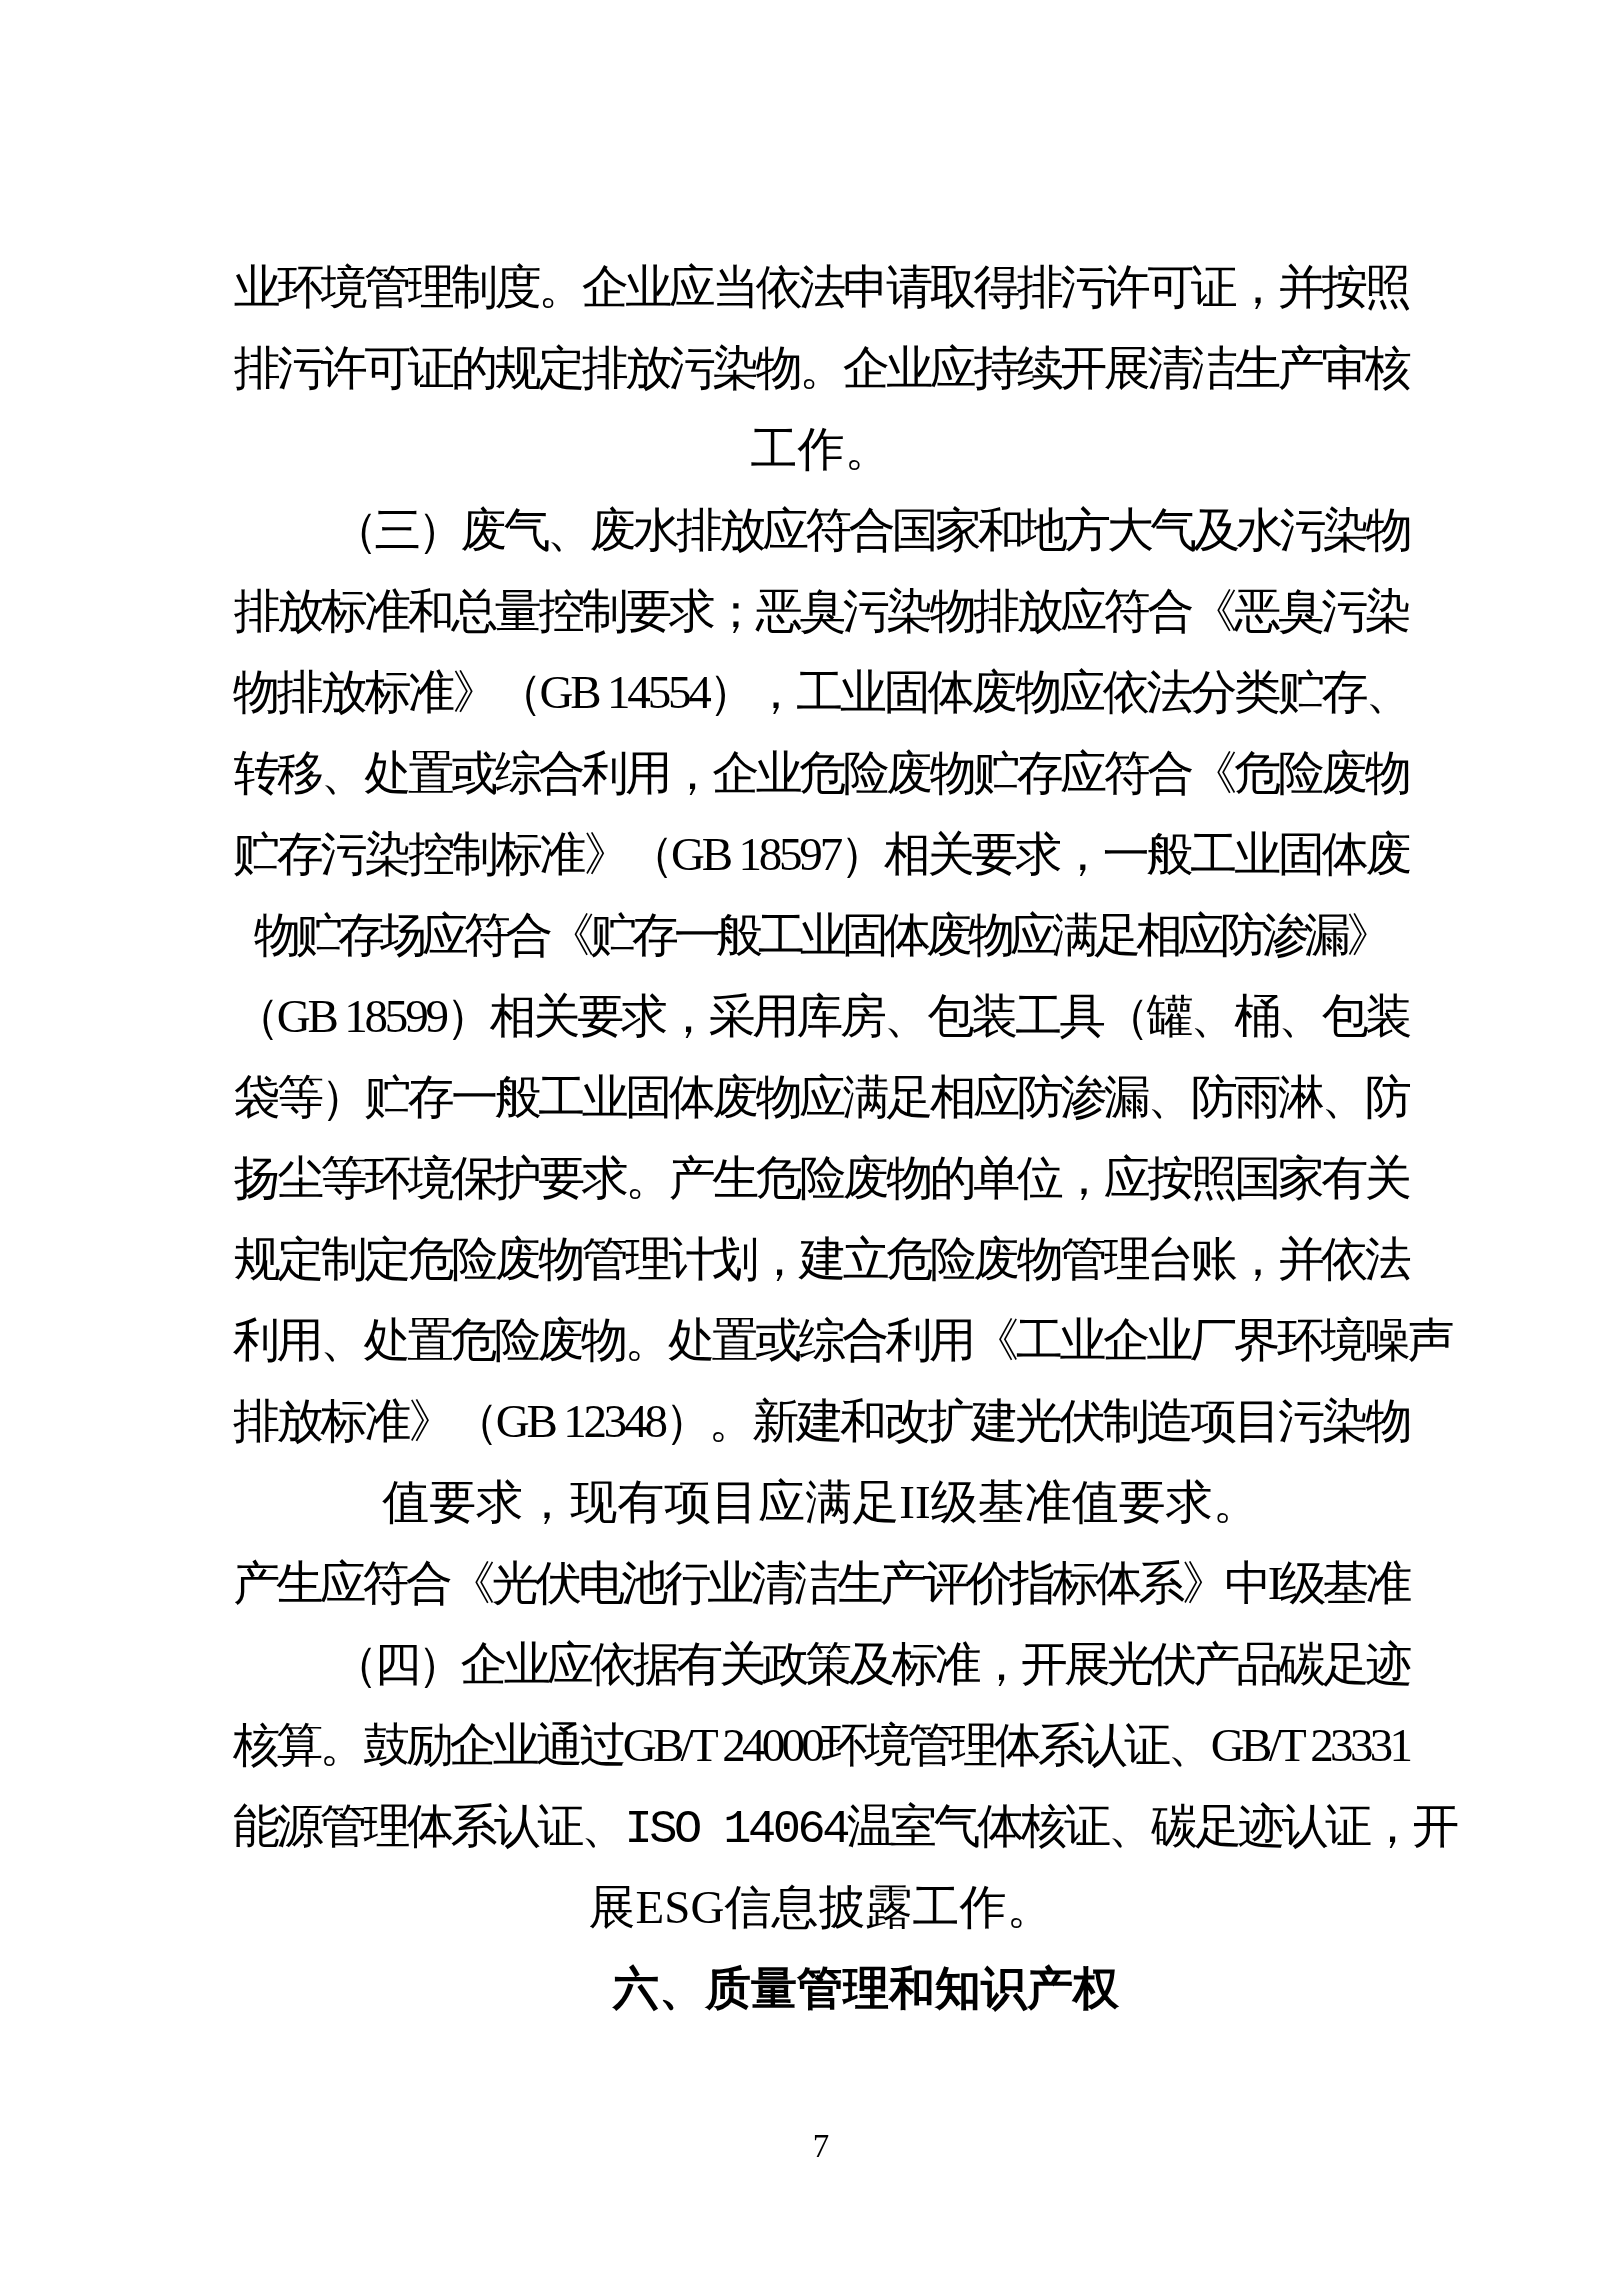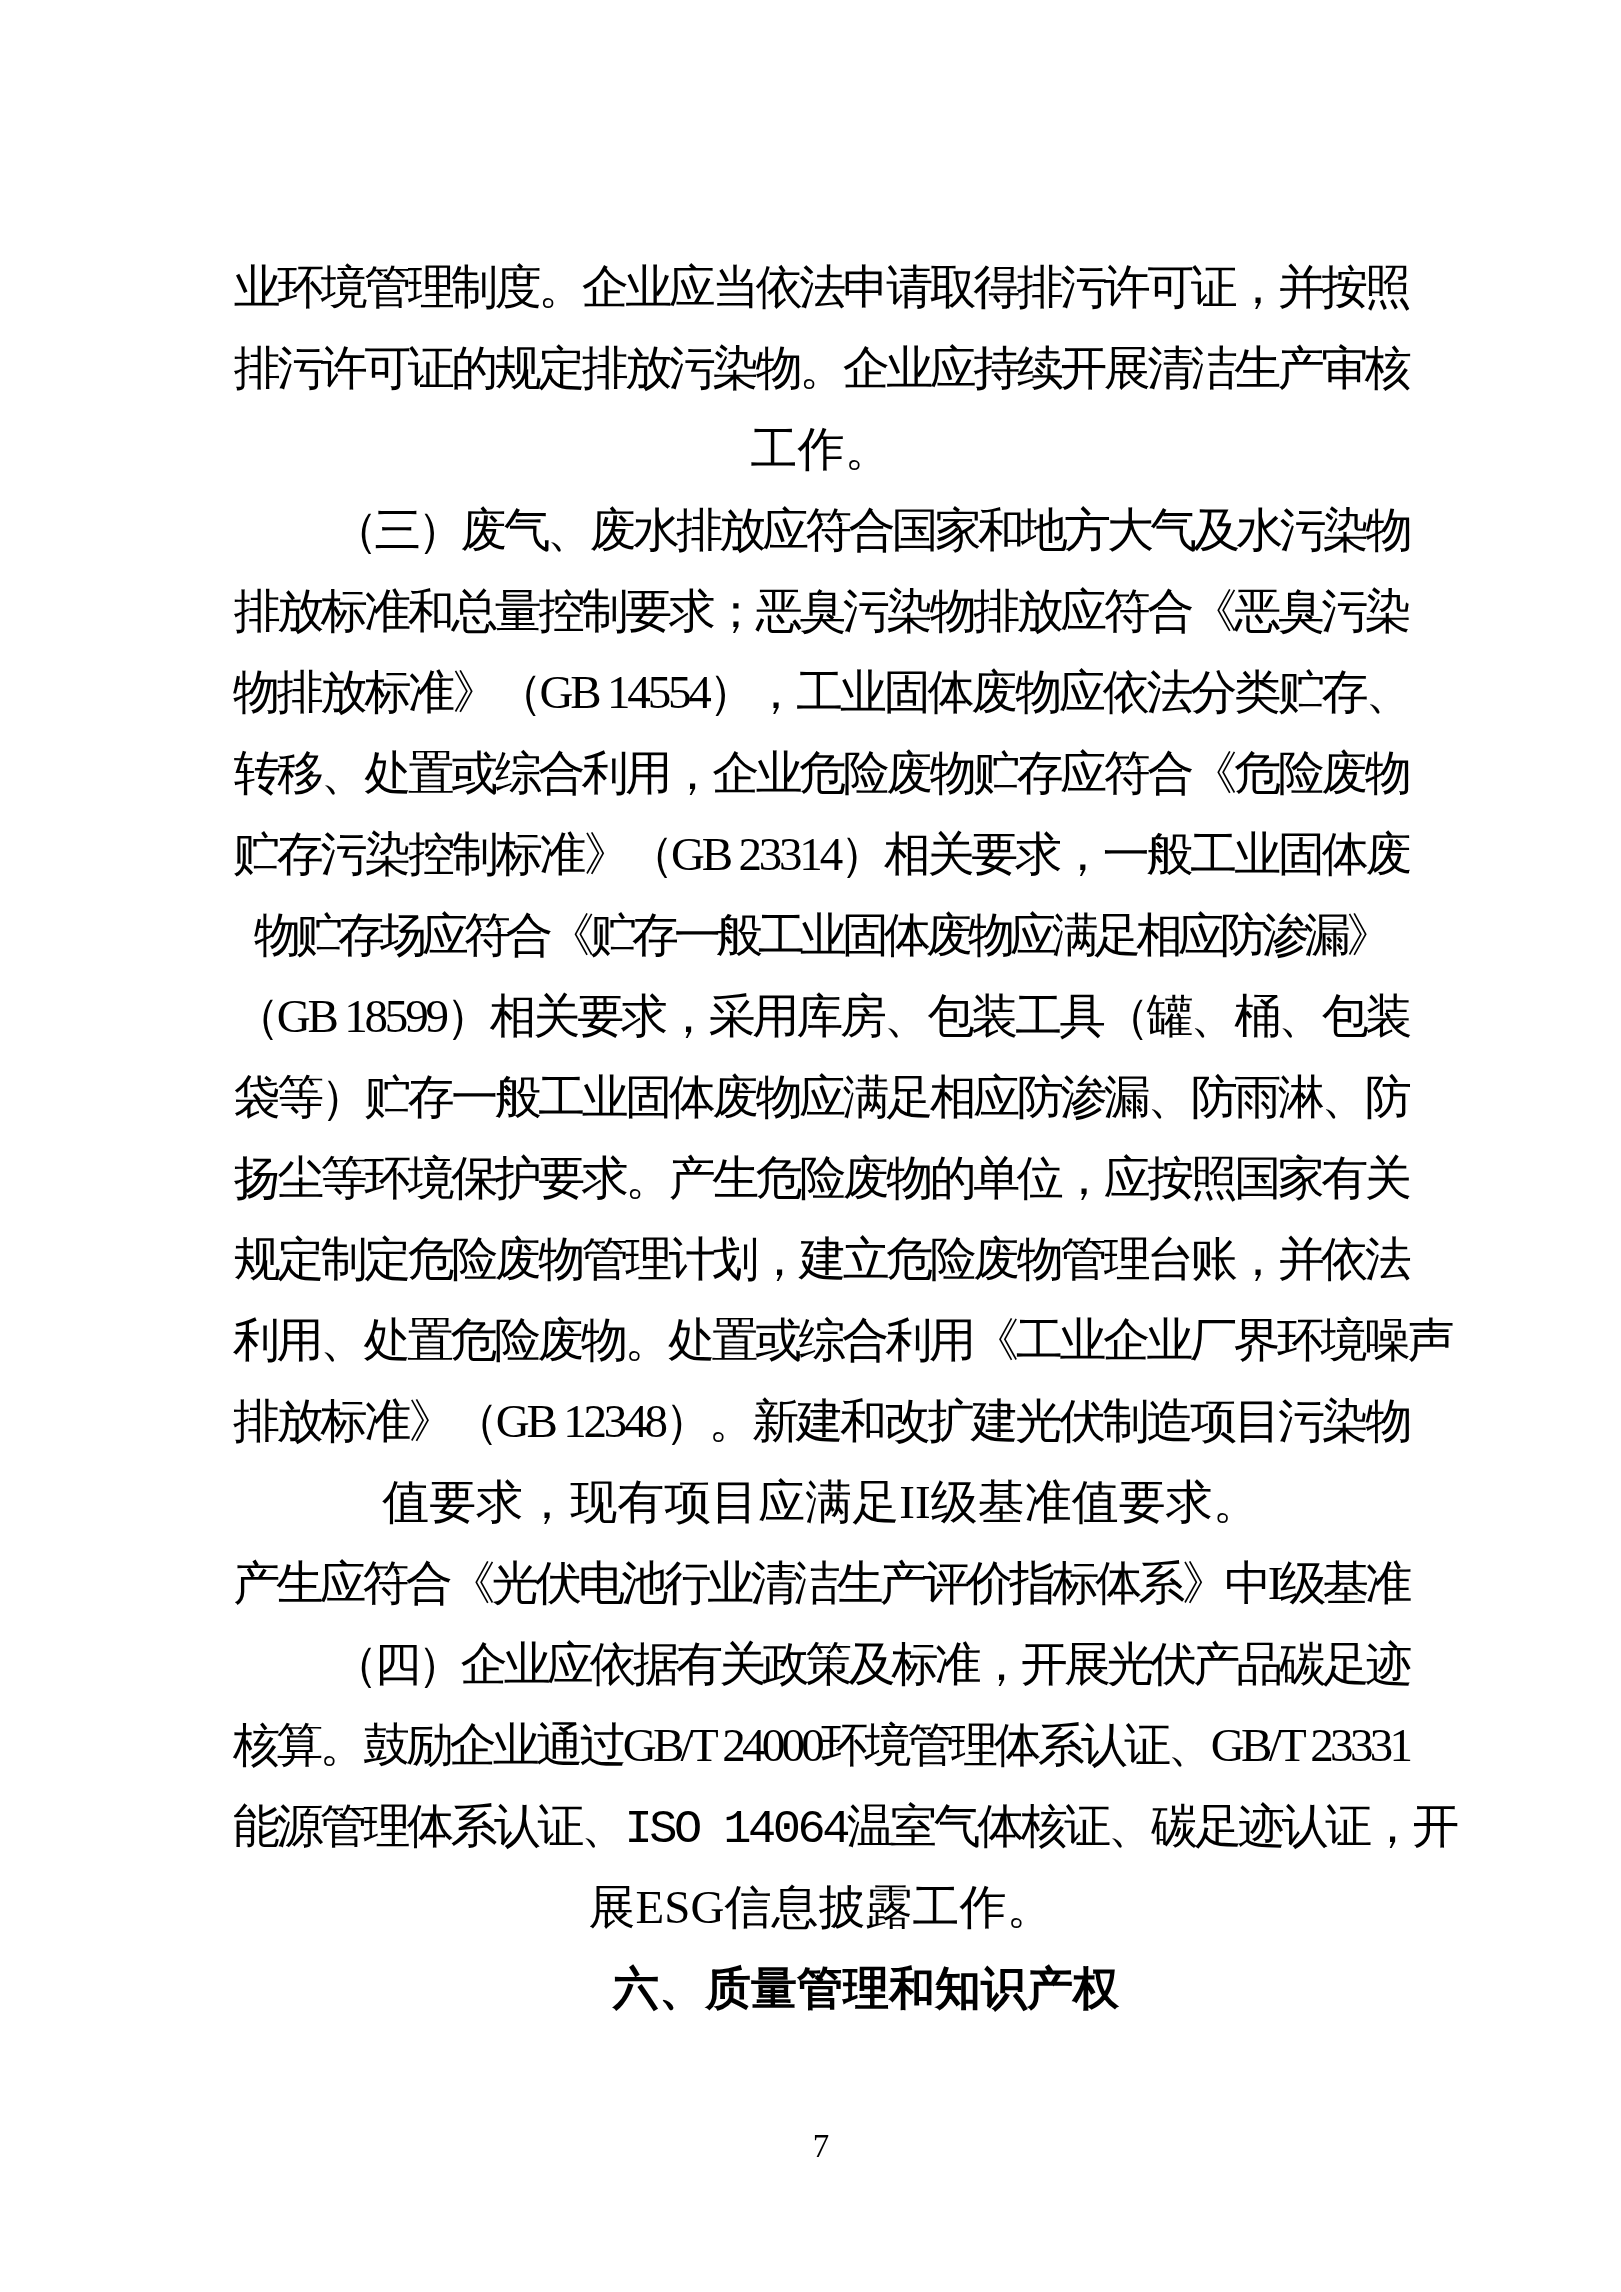--- a/index.html
+++ b/index.html
@@ -59,21 +59,21 @@
 
 <div class="page">
   <div class="content">
     <div class="line fit"><span style="letter-spacing: -3.5px;">业环境管理制度。企业应当依法申请取得排污许可证，并按照</span></div>
     <div class="line fit"><span style="letter-spacing: -3.5px;">排污许可证的规定排放污染物。企业应持续开展清洁生产审核</span></div>
     <div class="line"><span>工作。</span></div>
     <div class="line fit indent"><span style="letter-spacing: -3.9px;">（三）废气、废水排放应符合国家和地方大气及水污染物</span></div>
     <div class="line fit"><span style="letter-spacing: -3.5px;">排放标准和总量控制要求；恶臭污染物排放应符合《恶臭污染</span></div>
     <div class="line fit"><span style="letter-spacing: -3.2px;">物排放标准》（GB 14554），工业固体废物应依法分类贮存、</span></div>
     <div class="line fit"><span style="letter-spacing: -3.5px;">转移、处置或综合利用，企业危险废物贮存应符合《危险废物</span></div>
-    <div class="line fit"><span style="letter-spacing: -3.2px;">贮存污染控制标准》（GB 23314）相关要求，一般工业固体废</span></div>
+    <div class="line fit"><span style="letter-spacing: -3.2px;">贮存污染控制标准》（GB 18597）相关要求，一般工业固体废</span></div>
     <div class="line fit"><span style="letter-spacing: -5px;">物贮存场应符合《贮存一般工业固体废物应满足相应防渗漏》</span></div>
     <div class="line fit"><span style="letter-spacing: -3.2px;">（GB 18599）相关要求，采用库房、包装工具（罐、桶、包装</span></div>
     <div class="line fit"><span style="letter-spacing: -3.5px;">袋等）贮存一般工业固体废物应满足相应防渗漏、防雨淋、防</span></div>
     <div class="line fit"><span style="letter-spacing: -3.5px;">扬尘等环境保护要求。产生危险废物的单位，应按照国家有关</span></div>
     <div class="line fit"><span style="letter-spacing: -3.5px;">规定制定危险废物管理计划，建立危险废物管理台账，并依法</span></div>
     <div class="line fit"><span style="letter-spacing: -3.5px;">利用、处置危险废物。处置或综合利用《工业企业厂界环境噪声</span></div>
     <div class="line fit"><span style="letter-spacing: -3.2px; margin-top: 36px;">排放标准》（GB 12348）。新建和改扩建光伏制造项目污染物</span></div>
     <div class="line"><span>值要求，现有项目应满足II级基准值要求。</span></div>
     <div class="line fit"><span style="letter-spacing: -3.9px;">产生应符合《光伏电池行业清洁生产评价指标体系》中I级基准</span></div>
     <div class="line fit indent"><span style="letter-spacing: -3.9px;">（四）企业应依据有关政策及标准，开展光伏产品碳足迹</span></div>

